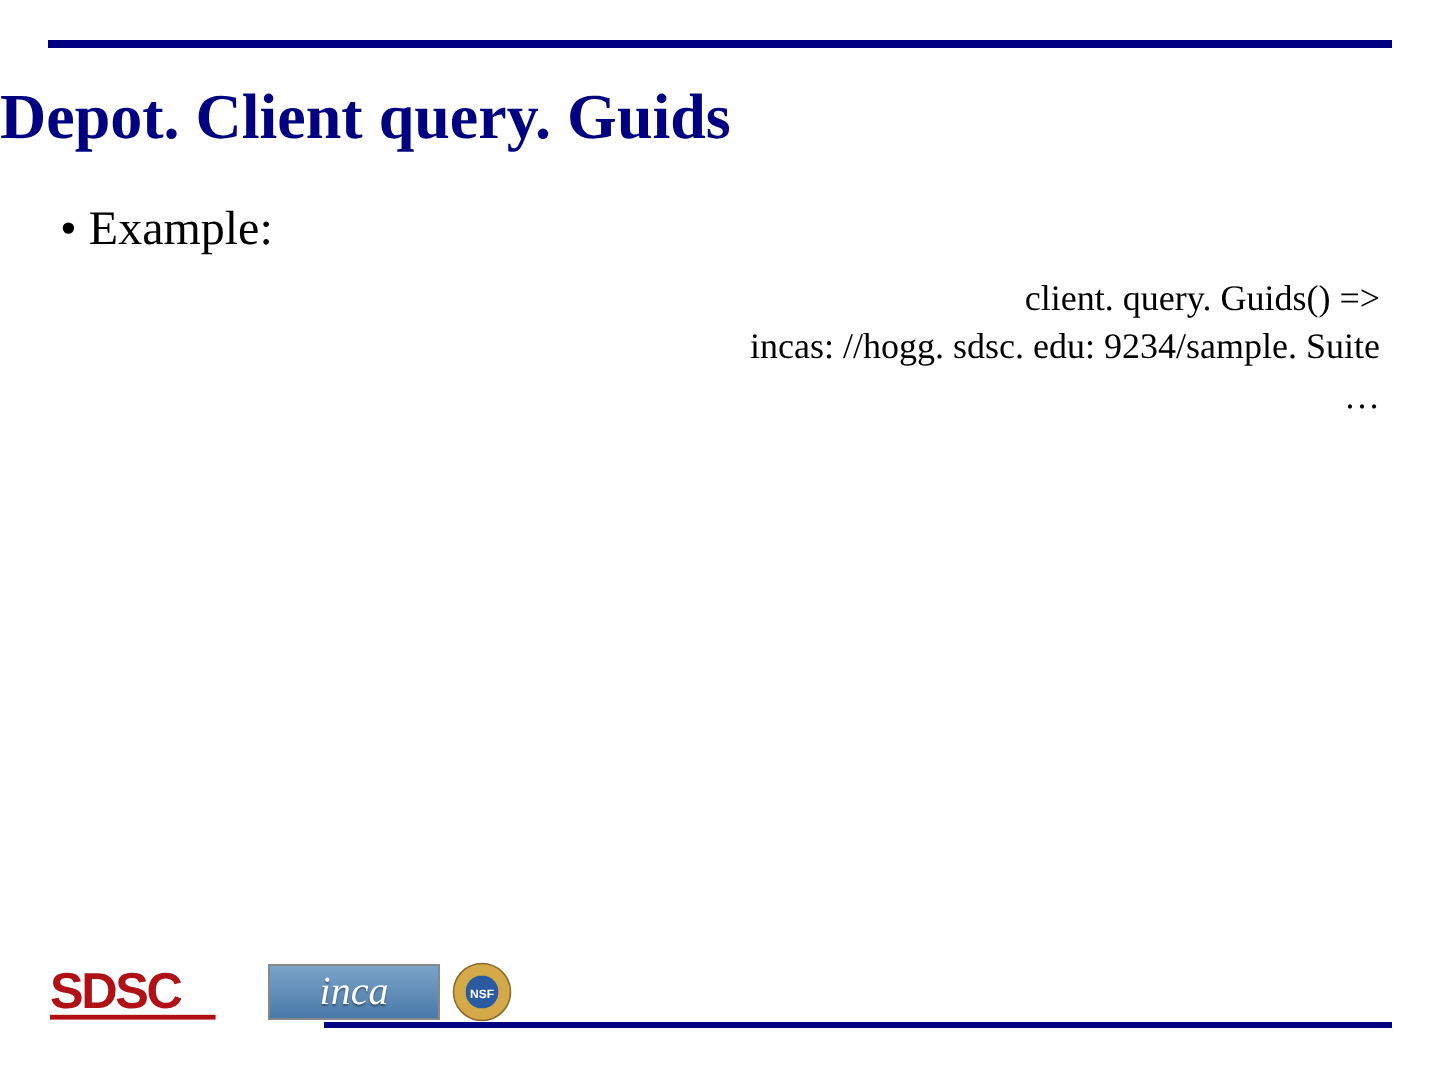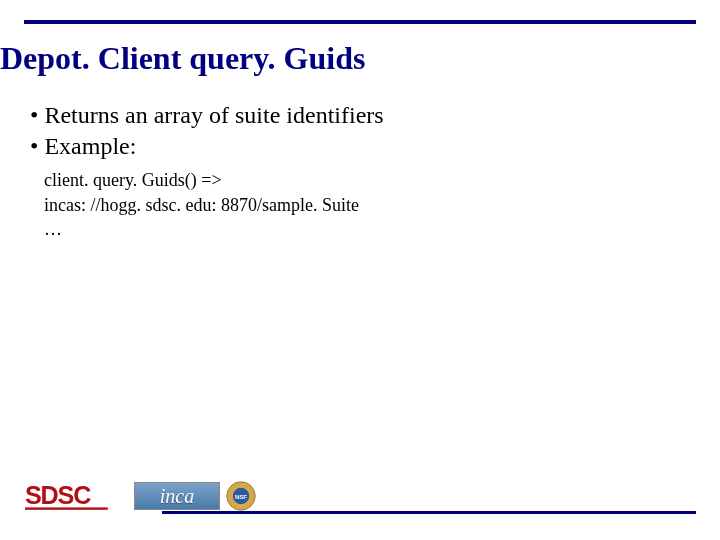--- a/index.html
+++ b/index.html
@@ -43,20 +43,21 @@
   .bullet-list li::before {
     content: "• ";
   }
   .code-block {
     margin-top: 6px;
     margin-left: 14px;
     font-size: 18px;
     color: #000000;
     line-height: 1.35;
     font-family: "Times New Roman", Times, serif;
+    text-align: right;
   }
   .footer {
     position: absolute;
     bottom: 24px;
     left: 24px;
     right: 24px;
     height: 40px;
     display: flex;
     align-items: center;
   }
@@ -112,26 +113,25 @@
 </style>
 </head>
 <body>
 
 <div class="top-rule"></div>
 
 <h1 class="title">Depot. Client query. Guids</h1>
 
 <div class="content">
   <ul class="bullet-list">
-    <li>Returns an array of suite identifiers</li>
     <li>Example:</li>
   </ul>
   <div class="code-block">
     <div>client. query. Guids() =&gt;</div>
-    <div>incas: //hogg. sdsc. edu: 8870/sample. Suite</div>
+    <div>incas: //hogg. sdsc. edu: 9234/sample. Suite</div>
     <div>…</div>
   </div>
 </div>
 
 <div class="footer">
   <div class="sdsc-logo">
     <svg viewBox="0 0 180 50" width="110" height="30">
       <text x="0" y="38" font-family="Arial Black, Arial, sans-serif" font-weight="900" font-size="42" fill="#B01116" letter-spacing="-2">SDSC</text>
       <rect x="0" y="44" width="138" height="4" fill="#B01116"></rect>
     </svg>

